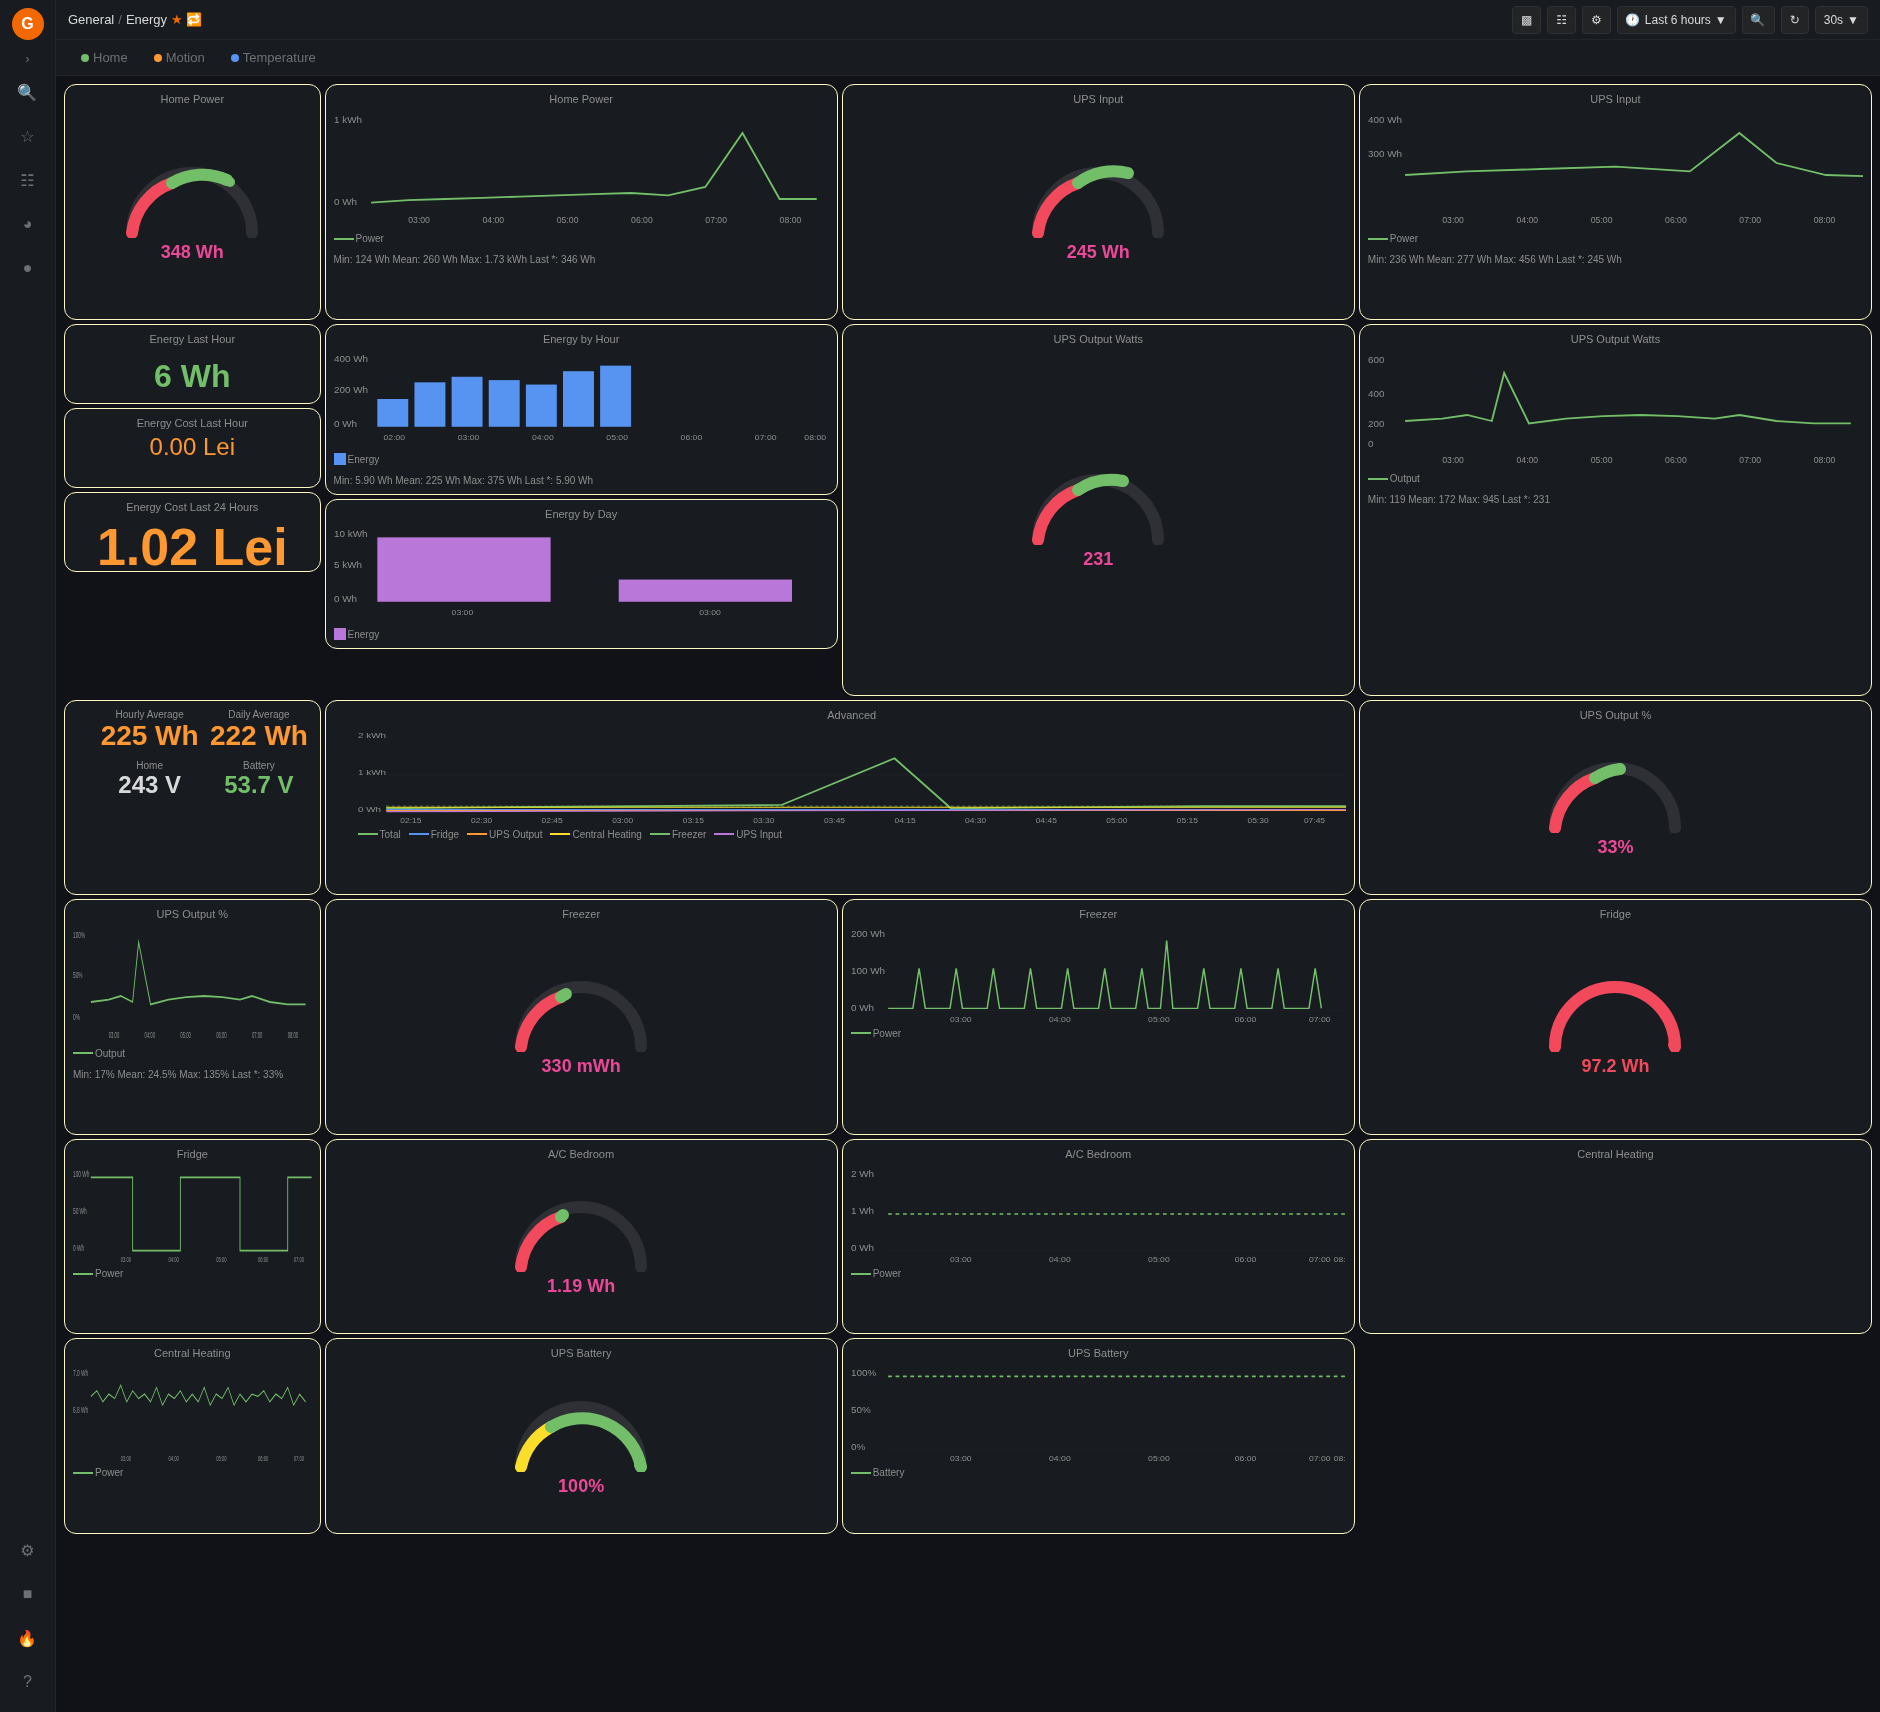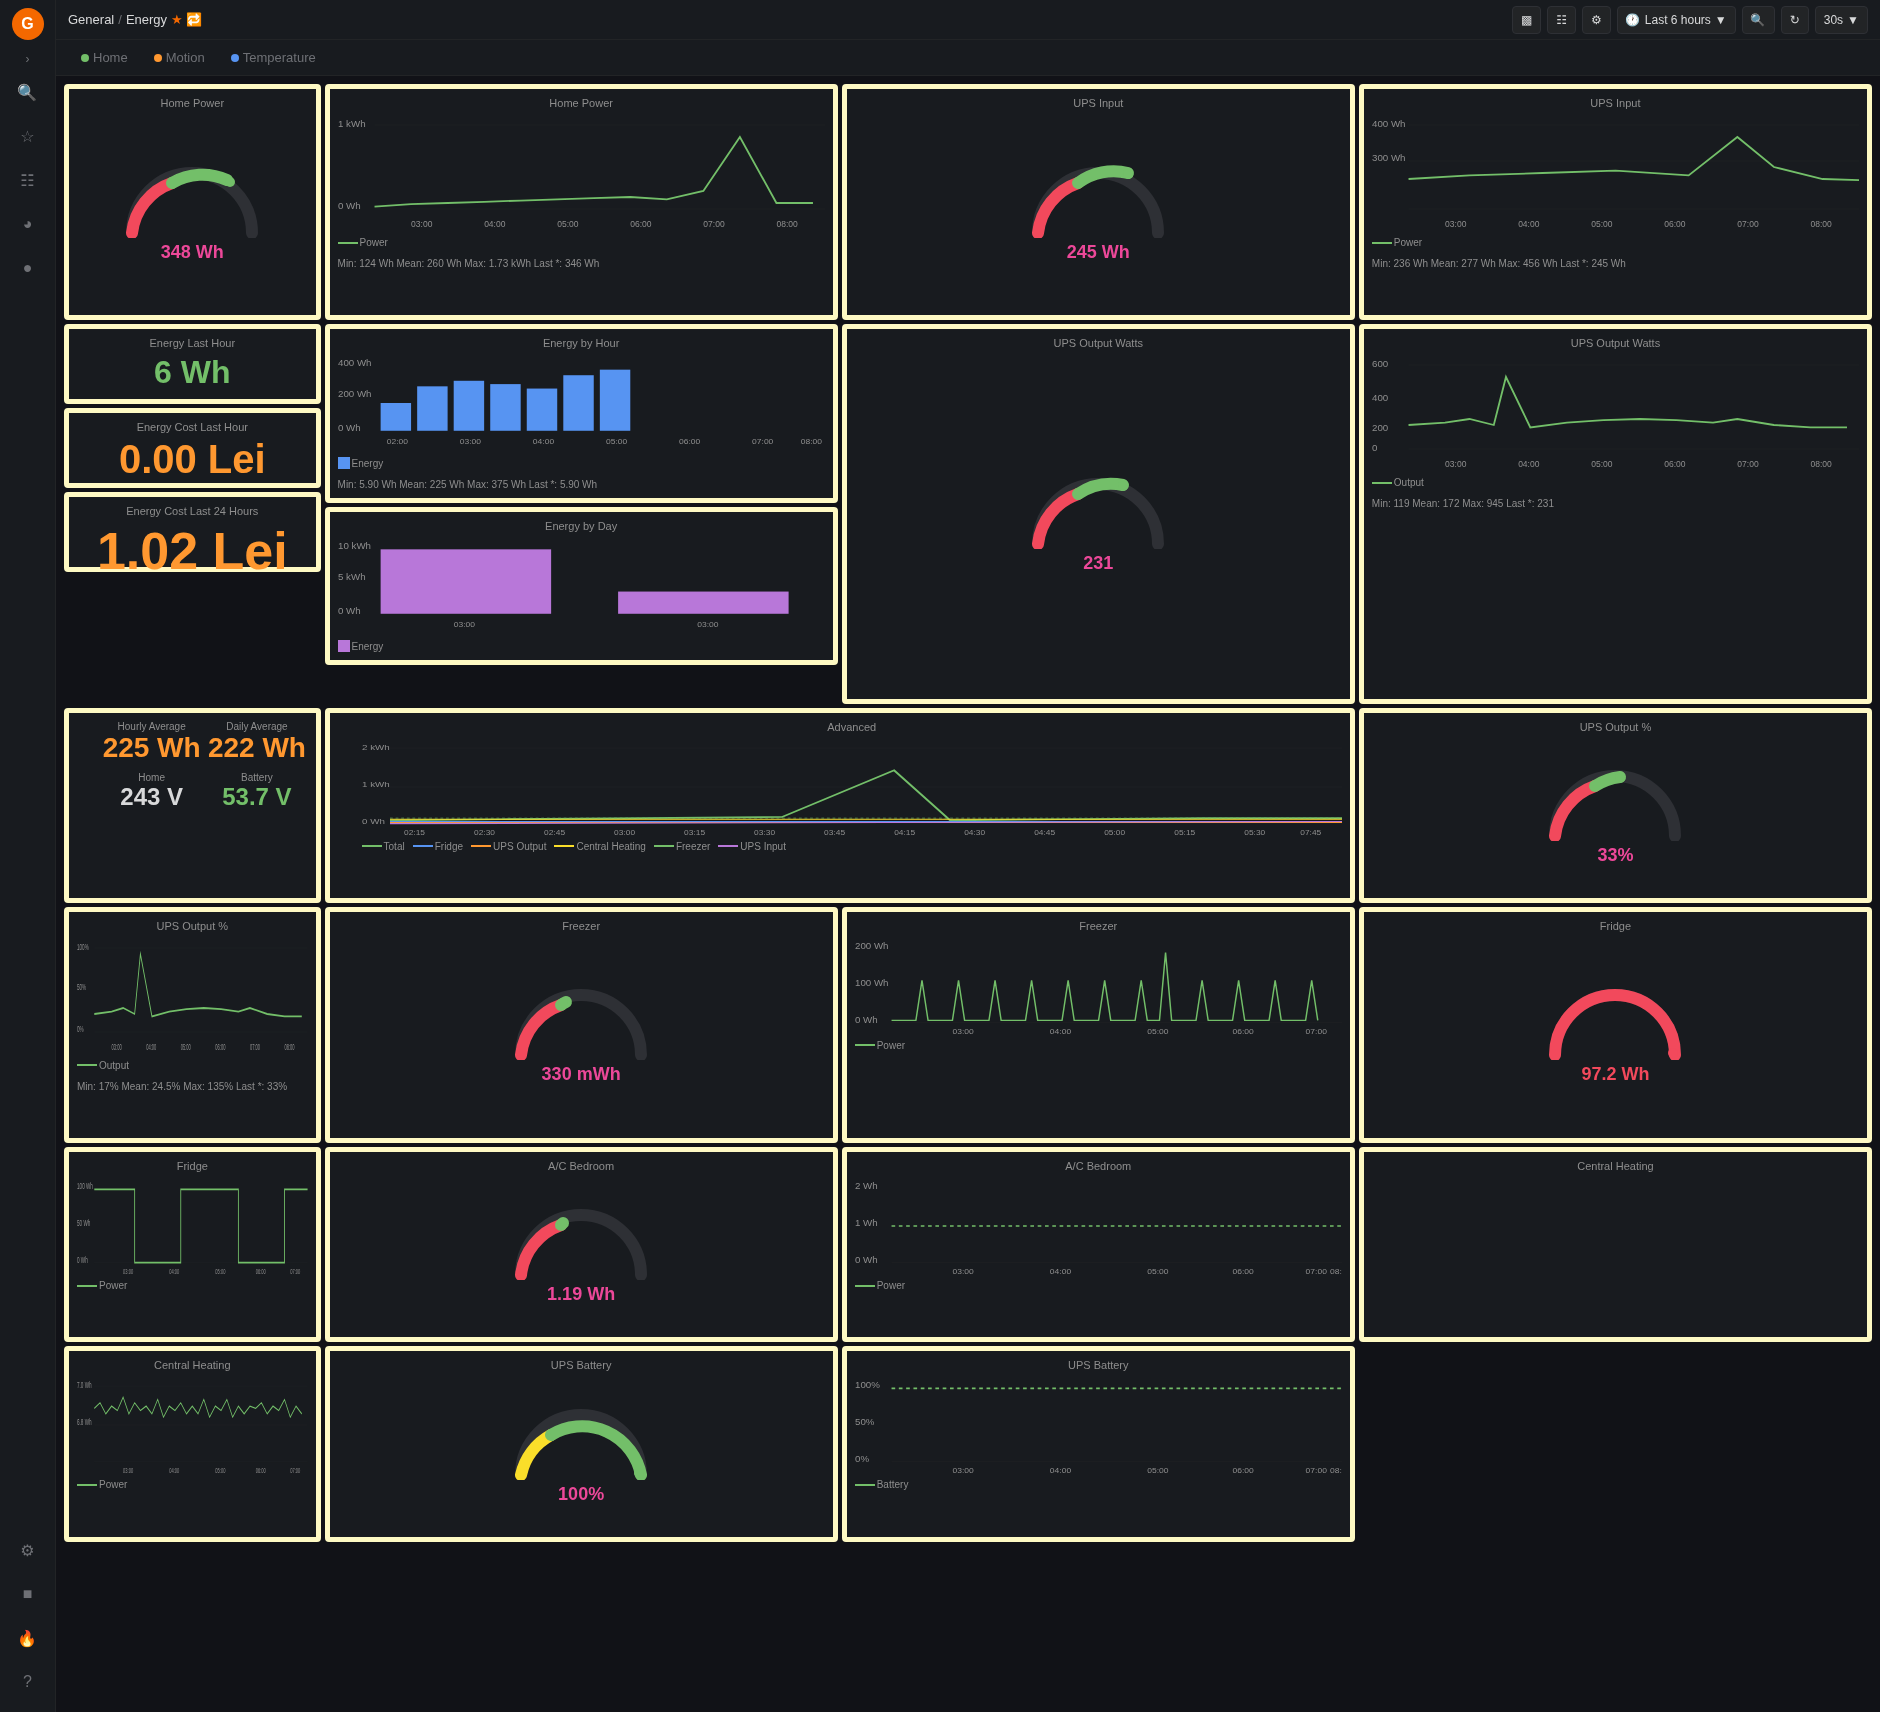--- a/index.html
+++ b/index.html
@@ -104,35 +104,35 @@
       overflow-y: auto;
       padding: 8px;
       display: grid;
       grid-template-columns: 1fr 2fr 2fr 2fr;
       grid-auto-rows: auto;
       gap: 4px;
     }
 
     .card {
       background: #181b1f;
-      border: 5px solid #fef9c3;
-      border-radius: 4px;
+      border: 1px solid #fef9c3;
+      border-radius: 12px;
       padding: 8px;
       display: flex;
       flex-direction: column;
       min-height: 120px;
     }
     .card-title {
       color: #8e8e8e;
       font-size: 11px;
       text-align: center;
       margin-bottom: 4px;
     }
     .card-value-green { color: #73bf69; font-size: 32px; font-weight: bold; text-align: center; margin-top: auto; }
-    .card-value-orange { color: #ff9830; font-size: 40px; font-weight: bold; text-align: center; }
+    .card-value-orange { color: #ff9830; font-size: 24px; font-weight: normal; text-align: center; }
     .card-value-large-orange { color: #ff9830; font-size: 52px; font-weight: bold; text-align: center; }
 
     
     .gauge-container {
       display: flex; flex-direction: column; align-items: center; justify-content: center;
       flex: 1;
     }
     .gauge-value {
       font-size: 18px; font-weight: bold; text-align: center; margin-top: 4px;
     }

